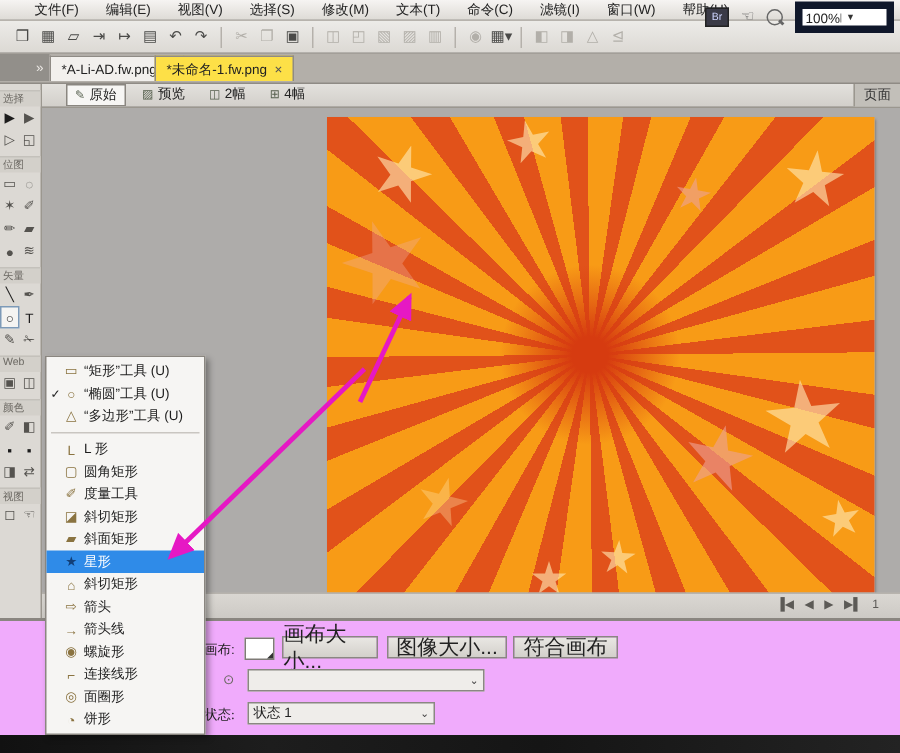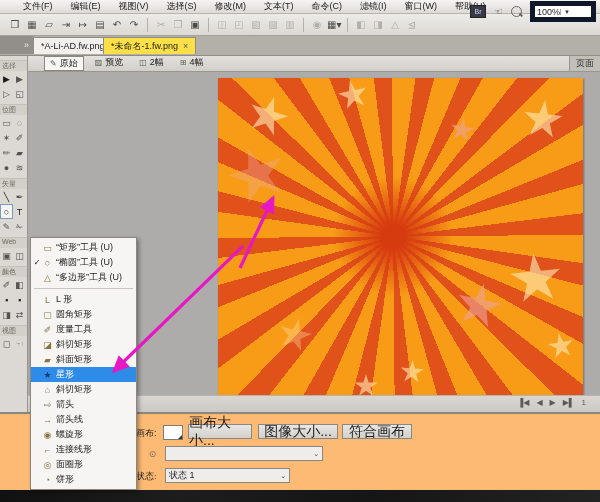--- a/index.html
+++ b/index.html
@@ -69,21 +69,21 @@
   .tone-pale{background:rgba(255,232,180,.62);}
   .tone-pink{background:rgba(238,162,148,.62);}
   .tone-faint{background:rgba(255,225,170,.35);}
   .tone-pink-faint{background:rgba(238,170,150,.38);}
   
   .hstrip{position:absolute;left:28px;top:395px;width:572px;height:17px;
     background:linear-gradient(#dad7d2,#ccc9c4);border-top:1px solid #b7b3ad;z-index:1;}
   .framectl{position:absolute;right:14px;top:2px;display:flex;align-items:center;gap:7px;
     color:#5c5a56;font-size:8px;}
   
-  .props{position:absolute;left:0;top:412px;width:600px;height:78px;background:#fdba74;
+  .props{position:absolute;left:0;top:412px;width:600px;height:78px;background:#f0abfc;
     border-top:2px solid #8a8680;box-sizing:border-box;z-index:2;}
   .plabel{position:absolute;color:#1f1f1f;}
   .swatch{position:absolute;width:18px;height:13px;background:#ffffff;border:1px solid #7e7b76;}
   .swatch::after{content:"";position:absolute;right:0;bottom:0;border-left:4px solid transparent;
     border-bottom:4px solid #333;}
   .pbtn{position:absolute;height:15px;background:linear-gradient(#e9e7e3,#d3d0cb);
     border:1px solid #8a8782;display:flex;align-items:center;justify-content:center;
     font-size:14px;color:#222;box-sizing:border-box;}
   .pdrop{position:absolute;height:15px;background:#efedea;border:1px solid #8a8782;
     box-sizing:border-box;display:flex;align-items:center;justify-content:space-between;

